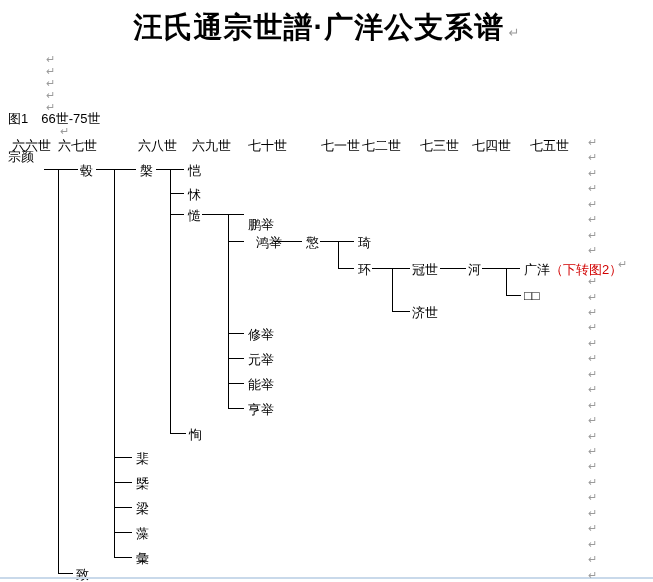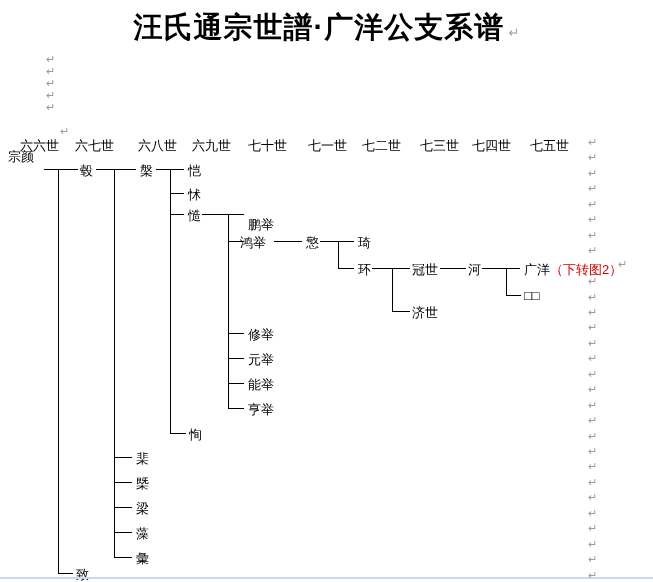--- a/index.html
+++ b/index.html
@@ -20,40 +20,41 @@
 </head>
 <body>
 
 <div class="page">
 
   <div class="title-row">
     <span class="title-text">汪氏通宗世譜·广洋公支系谱</span>
     <span class="title-pmark">↵</span>
   </div>
 
+  <div class="caption">图1　66世-75世</div>
 
-  <span class="gen" style="left:20px">六六世</span>
-  <span class="gen" style="left:75px">六七世</span>
+  <span class="gen" style="left:12px">六六世</span>
+  <span class="gen" style="left:58px">六七世</span>
   <span class="gen" style="left:138px">六八世</span>
   <span class="gen" style="left:192px">六九世</span>
   <span class="gen" style="left:248px">七十世</span>
-  <span class="gen" style="left:308px">七一世</span>
+  <span class="gen" style="left:321px">七一世</span>
   <span class="gen" style="left:362px">七二世</span>
   <span class="gen" style="left:420px">七三世</span>
   <span class="gen" style="left:472px">七四世</span>
   <span class="gen" style="left:530px">七五世</span>
 
   <span class="node" style="left:8px;top:148px">宗颜</span>
   <span class="node" style="left:80px;top:162px">毂</span>
   <span class="node" style="left:140px;top:162px">槃</span>
   <span class="node" style="left:188px;top:162px">恺</span>
   <span class="node" style="left:188px;top:186px">怵</span>
   <span class="node" style="left:188px;top:207px">慥</span>
   <span class="node" style="left:248px;top:216px">鹏举</span>
-  <span class="node" style="left:240px;top:234px">鸿举</span>
+  <span class="node" style="left:256px;top:234px">鸿举</span>
   <span class="node" style="left:306px;top:234px">憼</span>
   <span class="node" style="left:358px;top:234px">琦</span>
   <span class="node" style="left:358px;top:261px">环</span>
   <span class="node" style="left:412px;top:261px">冠世</span>
   <span class="node" style="left:468px;top:261px">河</span>
   <span class="node" style="left:524px;top:261px"><span>广洋</span><span class="red">（下转图2）</span></span>
   <span class="node" style="left:524px;top:288px">□□</span>
   <span class="node" style="left:412px;top:304px">济世</span>
   <span class="node" style="left:248px;top:326px">修举</span>
   <span class="node" style="left:248px;top:351px">元举</span>

